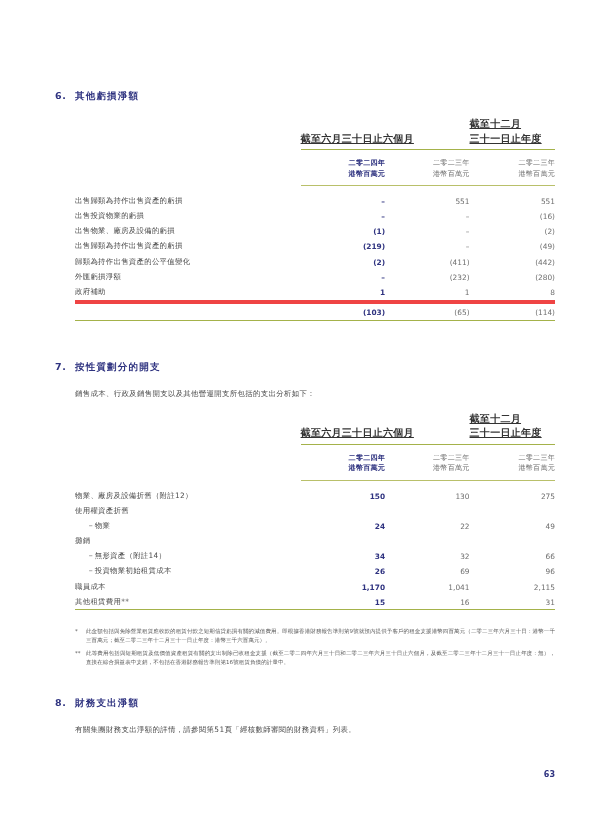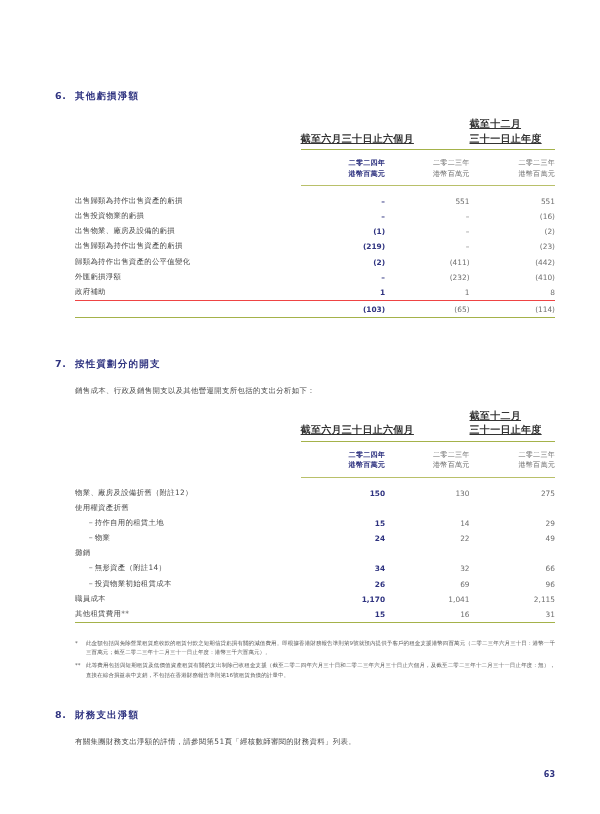--- a/index.html
+++ b/index.html
@@ -150,21 +150,21 @@
     padding-top: 4px;
     padding-bottom: 3px;
   }
   tr.spacer td {
     height: 7px;
     padding: 0;
     font-size: 0;
     line-height: 0;
   }
   .total-top td {
-    border-top: 1px solid #ef4444;
+    border-top: 4px solid #ef4444;
   }
   .table-end td {
     border-top: 1px solid #a4b24a;
     height: 1px;
     padding: 0;
     font-size: 0;
     line-height: 0;
   }
 
   
@@ -278,33 +278,33 @@
           <tr>
             <td class="label">出售物業、廠房及設備的虧損</td>
             <td class="num current">(1)</td>
             <td class="num">–</td>
             <td class="num">(2)</td>
           </tr>
           <tr>
             <td class="label">出售歸類為持作出售資產的虧損</td>
             <td class="num current">(219)</td>
             <td class="num">–</td>
-            <td class="num">(23)</td>
+            <td class="num">(49)</td>
           </tr>
           <tr>
             <td class="label">歸類為持作出售資產的公平值變化</td>
             <td class="num current">(2)</td>
             <td class="num">(411)</td>
             <td class="num">(442)</td>
           </tr>
           <tr>
             <td class="label">外匯虧損淨額</td>
             <td class="num current">–</td>
             <td class="num">(232)</td>
-            <td class="num">(410)</td>
+            <td class="num">(280)</td>
           </tr>
           <tr>
             <td class="label">政府補助</td>
             <td class="num current">1</td>
             <td class="num">1</td>
             <td class="num">8</td>
           </tr>
 
           <tr class="total total-top">
             <td class="label"></td>
@@ -388,26 +388,20 @@
             <td class="num">130</td>
             <td class="num">275</td>
           </tr>
           <tr>
             <td class="label">使用權資產折舊</td>
             <td class="num current"></td>
             <td class="num"></td>
             <td class="num"></td>
           </tr>
           <tr>
-            <td class="label indent">－持作自用的租賃土地</td>
-            <td class="num current">15</td>
-            <td class="num">14</td>
-            <td class="num">29</td>
-          </tr>
-          <tr>
             <td class="label indent">－物業</td>
             <td class="num current">24</td>
             <td class="num">22</td>
             <td class="num">49</td>
           </tr>
           <tr>
             <td class="label">攤銷</td>
             <td class="num current"></td>
             <td class="num"></td>
             <td class="num"></td>

